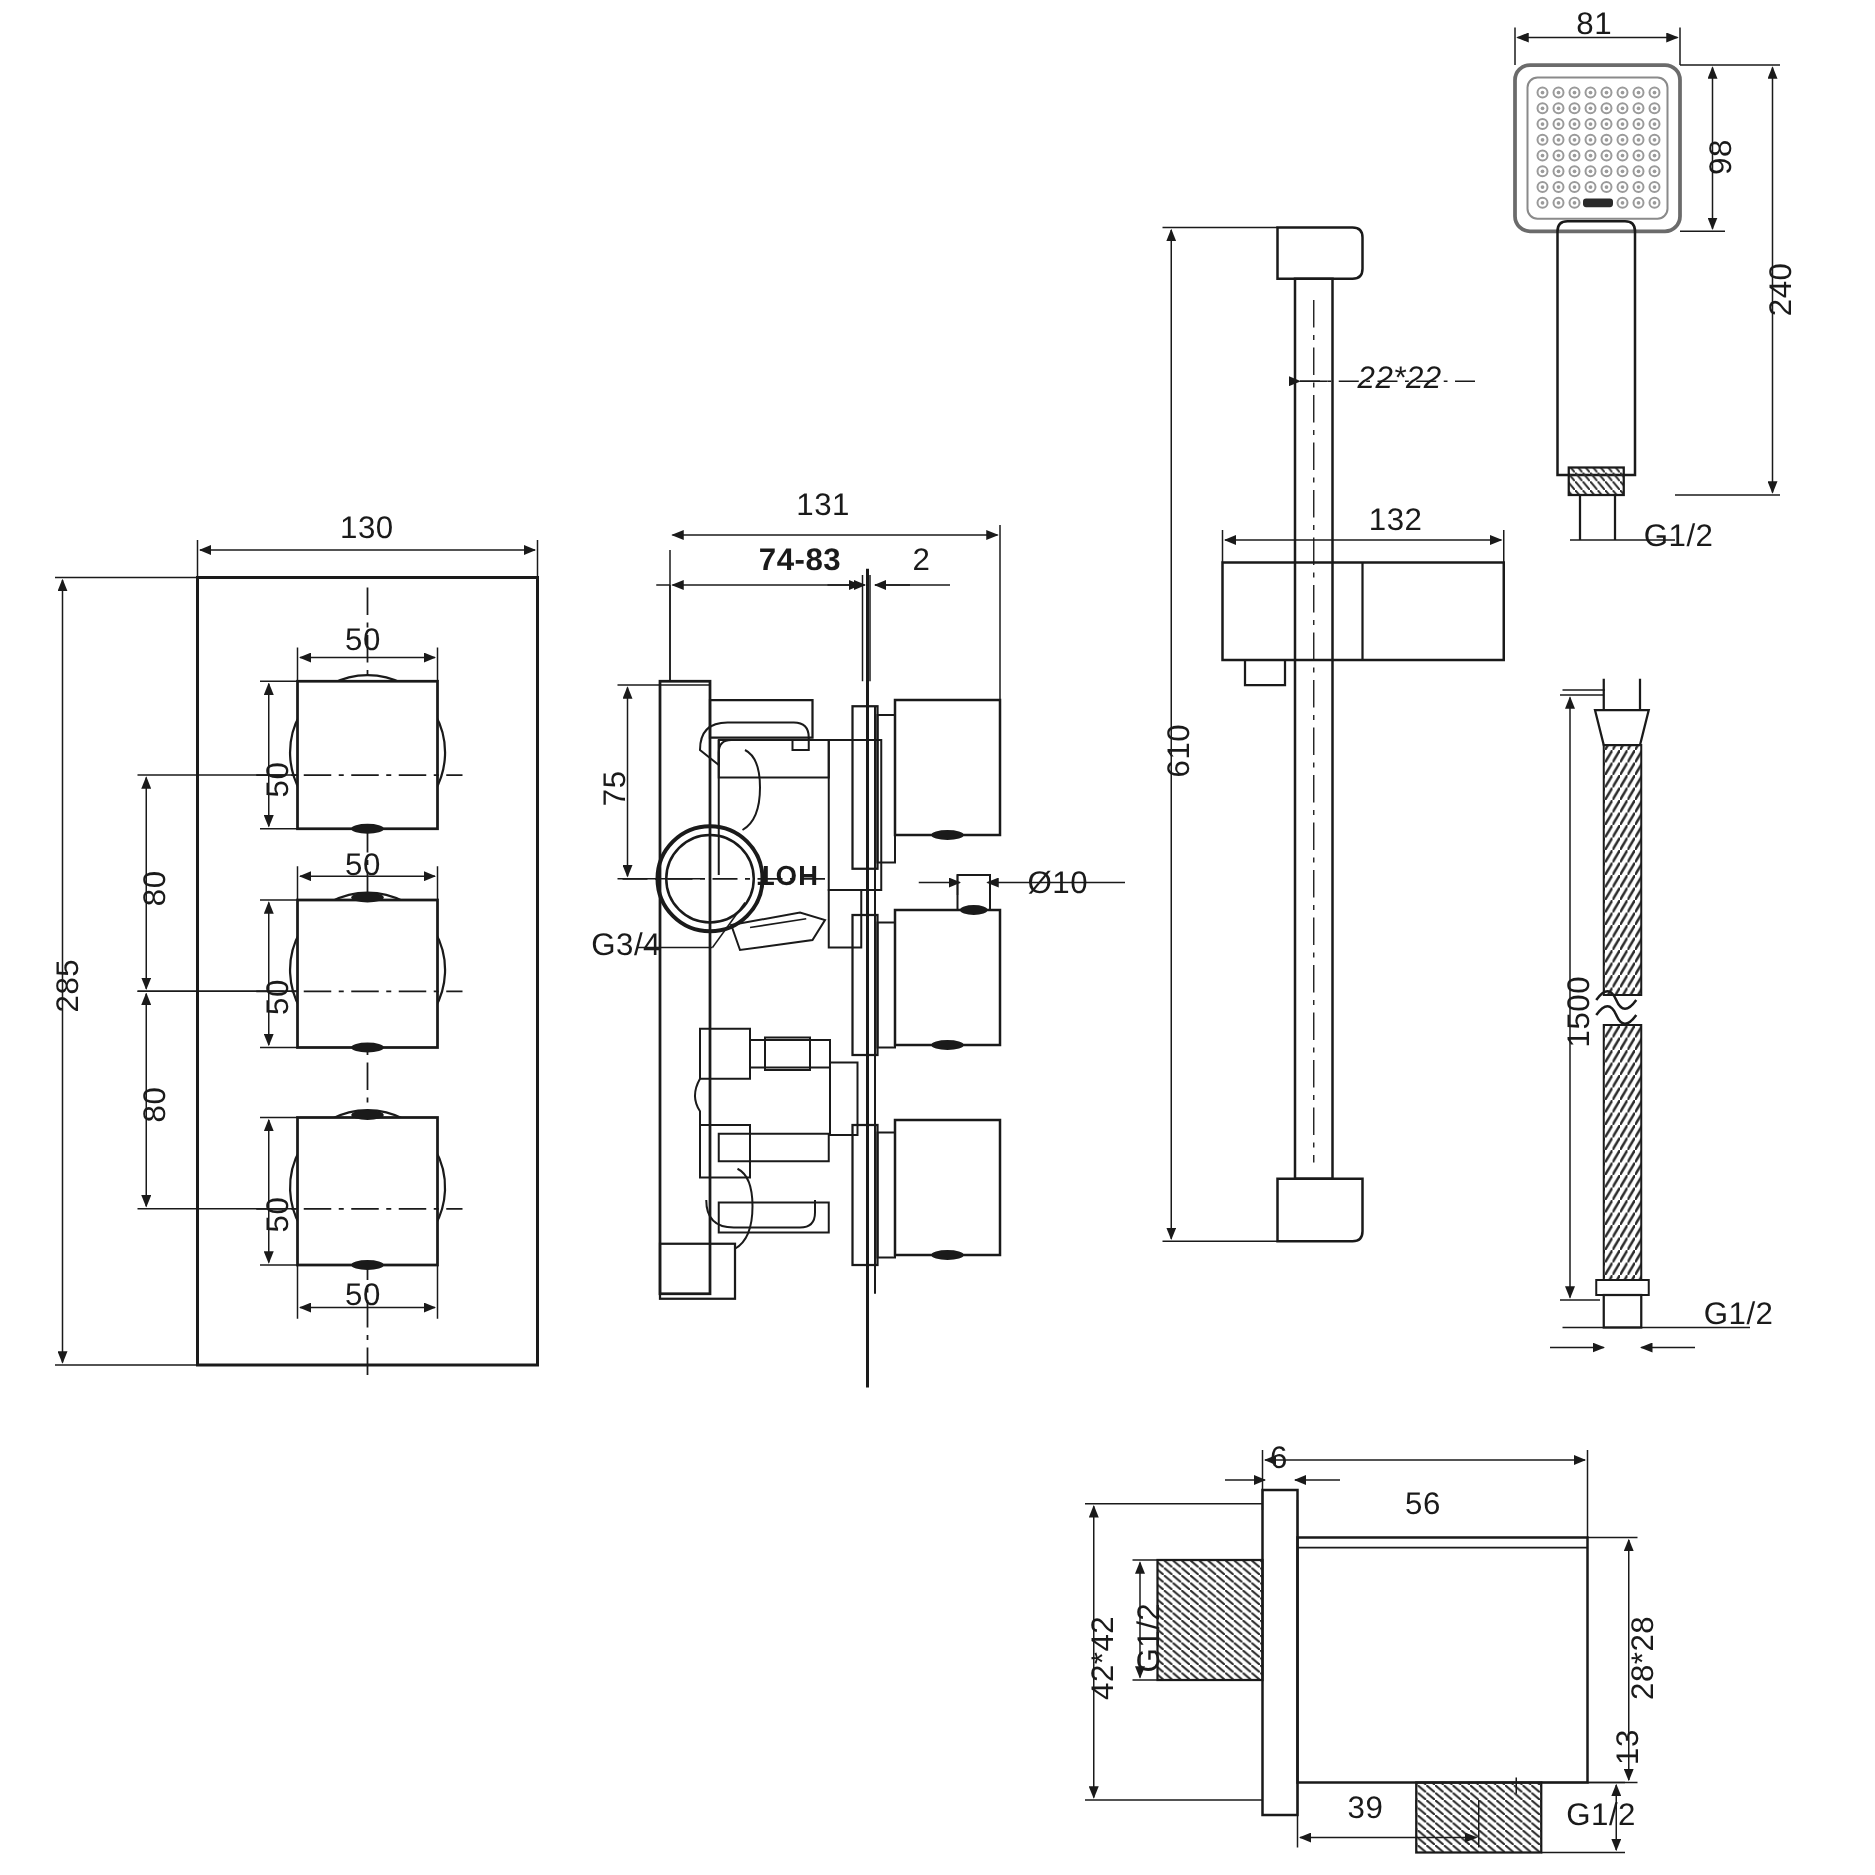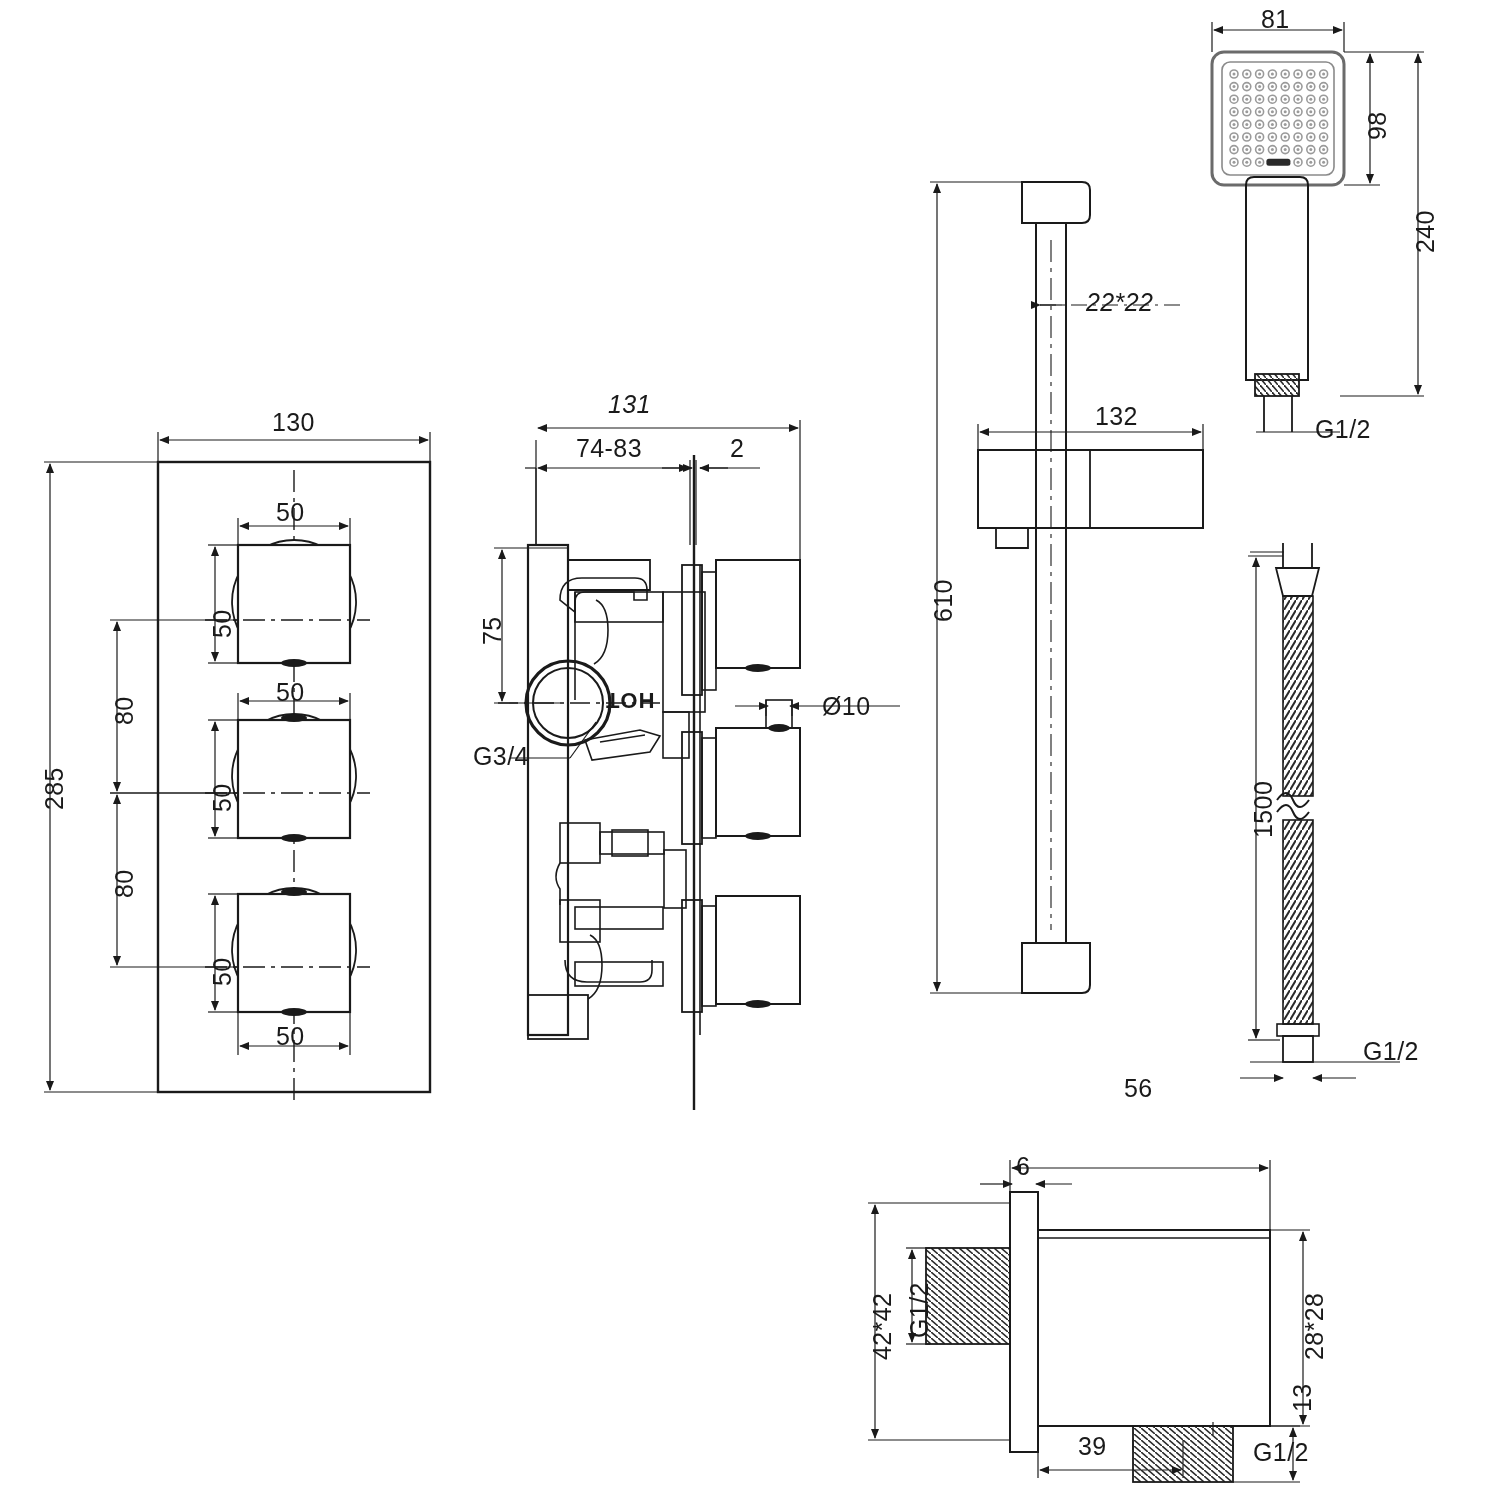--- a/index.html
+++ b/index.html
@@ -521,41 +521,41 @@
 <div class="dimtxt rot90" style="left:40px;top:810px;">285</div>
 <div class="dimtxt" style="left:276px;top:498px;">50</div>
 <div class="dimtxt rot90" style="left:208px;top:638px;">50</div>
 <div class="dimtxt" style="left:276px;top:678px;">50</div>
 <div class="dimtxt rot90" style="left:208px;top:812px;">50</div>
 <div class="dimtxt rot90" style="left:208px;top:986px;">50</div>
 <div class="dimtxt" style="left:276px;top:1022px;">50</div>
 <div class="dimtxt rot90" style="left:110px;top:725px;">80</div>
 <div class="dimtxt rot90" style="left:110px;top:898px;">80</div>
 
-<div class="dimtxt" style="left:608px;top:390px;font-style:italic;">131</div>
-<div class="dimtxt" style="left:576px;top:434px;">74-83</div>
+<div class="dimtxt" style="left:637px;top:390px;">131</div>
+<div class="dimtxt" style="left:607px;top:434px;font-weight:bold;">74-83</div>
 <div class="dimtxt" style="left:730px;top:434px;">2</div>
 <div class="dimtxt rot90" style="left:478px;top:645px;">75</div>
 <div class="dimtxt" style="left:447px;top:742px;margin-left:26px;">G3/4</div>
 <div class="dimtxt" style="left:822px;top:668px;margin-top:24px;">Ø10</div>
 <div class="dimtxt rot180" style="left:605px;top:687px;font-weight:700;font-size:22px;letter-spacing:1px;">HOT</div>
 
 <div class="dimtxt rot90" style="left:929px;top:622px;">610</div>
 <div class="dimtxt" style="left:1086px;top:288px;font-style:italic;">22*22</div>
 <div class="dimtxt" style="left:1095px;top:402px;">132</div>
 
 <div class="dimtxt" style="left:1261px;top:5px;">81</div>
 <div class="dimtxt rot90" style="left:1363px;top:140px;">98</div>
 <div class="dimtxt rot90" style="left:1411px;top:253px;">240</div>
 <div class="dimtxt" style="left:1315px;top:415px;">G1/2</div>
 
 <div class="dimtxt rot90" style="left:1249px;top:838px;">1500</div>
 <div class="dimtxt" style="left:1363px;top:1037px;">G1/2</div>
 
-<div class="dimtxt" style="left:1124px;top:1074px;text-align:right;">56</div>
+<div class="dimtxt" style="left:1124px;top:1189px;text-align:right;">56</div>
 <div class="dimtxt" style="left:1016px;top:1152px;">6</div>
 <div class="dimtxt rot90" style="left:868px;top:1360px;">42*42</div>
 <div class="dimtxt rot90" style="left:905px;top:1338px;">G1/2</div>
 <div class="dimtxt rot90" style="left:1300px;top:1360px;">28*28</div>
 <div class="dimtxt rot90" style="left:1288px;top:1412px;">13</div>
 <div class="dimtxt" style="left:1253px;top:1438px;">G1/2</div>
 <div class="dimtxt" style="left:1078px;top:1432px;">39</div>
 
 <div class="wm" style="left:20px;top:250px;width:1400px;"></div>
 <div class="wm" style="left:20px;top:1210px;width:1400px;"></div>

